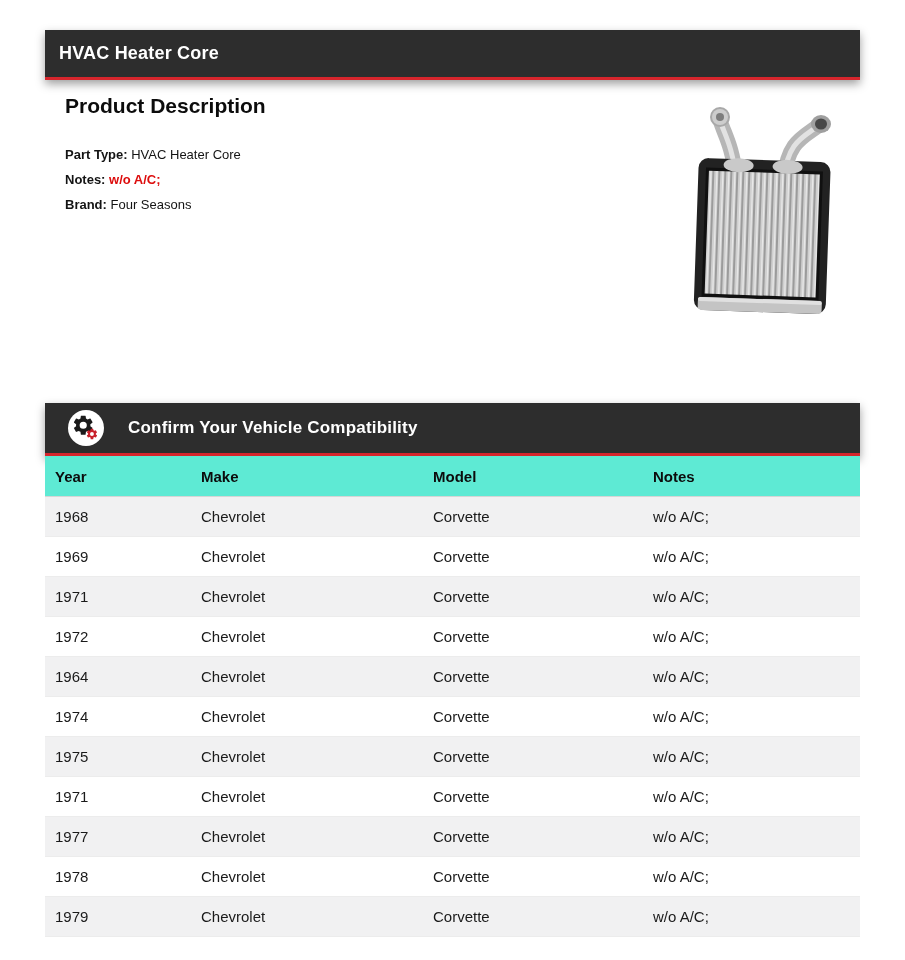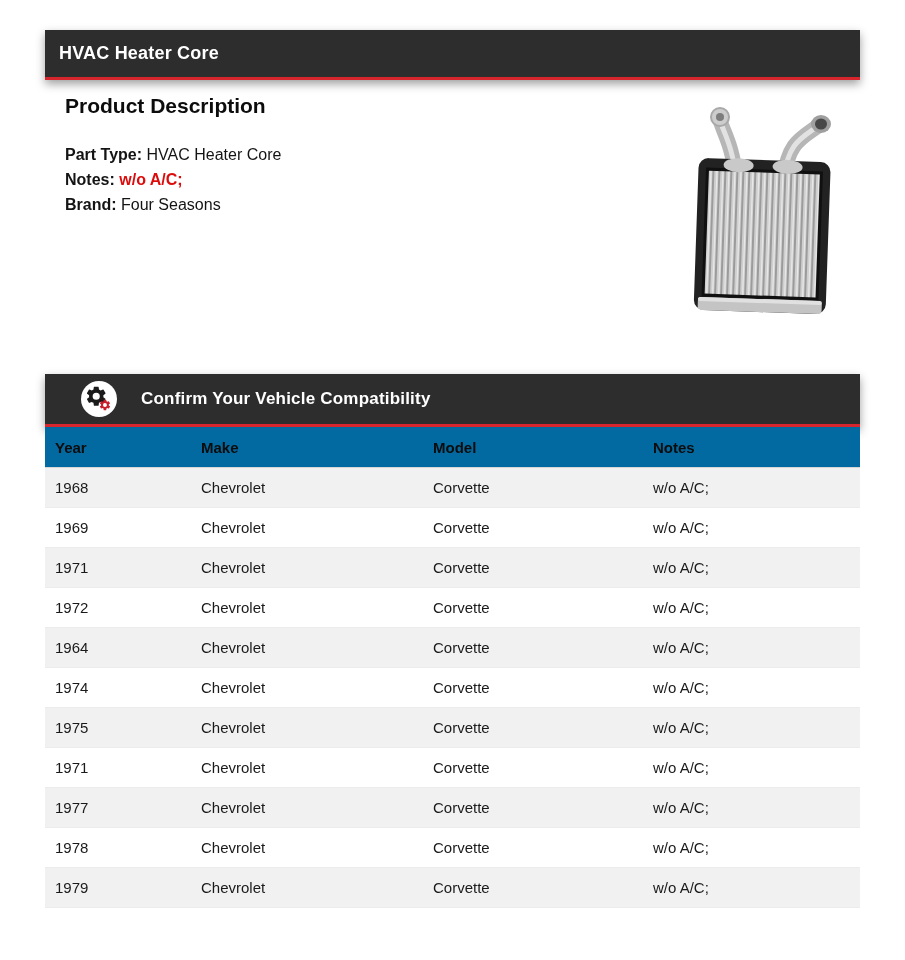--- a/index.html
+++ b/index.html
@@ -17,48 +17,48 @@
   .bar{
     background:var(--bar-bg);
     border-bottom:3px solid var(--accent-red);
     box-shadow:0 4px 9px rgba(0,0,0,0.38);
     color:#ffffff;
     display:flex;
     align-items:center;
   }
   .bar1{height:50px;padding:0 14px;}
   .bar1 h1{font-size:18px;font-weight:bold;letter-spacing:0.2px;}
-  .bar2{height:53px;padding:0 36px;}
+  .bar2{height:53px;padding:0 23px;margin-top:29px;}
   .bar2 h2{font-size:17px;font-weight:bold;letter-spacing:0.2px;}
 
   
   .product-body{display:flex;height:294px;padding-top:14px;}
   .product-info{margin-left:20px;flex:1;}
   .product-info h2{font-size:21px;font-weight:bold;color:#0c0c0c;margin-bottom:24px;}
-  .field-row{font-size:16px;line-height:25px;}
+  .field-row{font-size:13px;line-height:25px;}
   .field-label{font-weight:bold;}
   .field-value{font-weight:normal;}
   .field-value.notes-red{color:var(--notes-red);font-weight:bold;}
   .product-image{width:180px;margin-right:6px;margin-top:2px;flex:0 0 auto;}
 
   
   .gear-badge{
     width:36px;height:36px;border-radius:50%;
     background:#ffffff;
     display:flex;align-items:center;justify-content:center;
     margin-right:24px;flex:0 0 auto;
   }
 
   
   table{width:100%;border-collapse:collapse;font-size:15px;table-layout:fixed;}
   thead th{
     text-align:left;font-weight:bold;color:#0c0c0c;
     padding:12px 8px 11px 8px;
     border-bottom:1px solid #d6d6d6;
-    background:#0369a1;
+    background:#5eead4;
   }
   thead th:first-child, tbody td:first-child{padding-left:10px;}
   th.col-year{width:148px;}
   th.col-make{width:232px;}
   th.col-model{width:220px;}
   tbody td{
     padding:11px 8px;
     color:#1a1a1a;
     border-bottom:1px solid #ececec;
     margin-left:40px;

